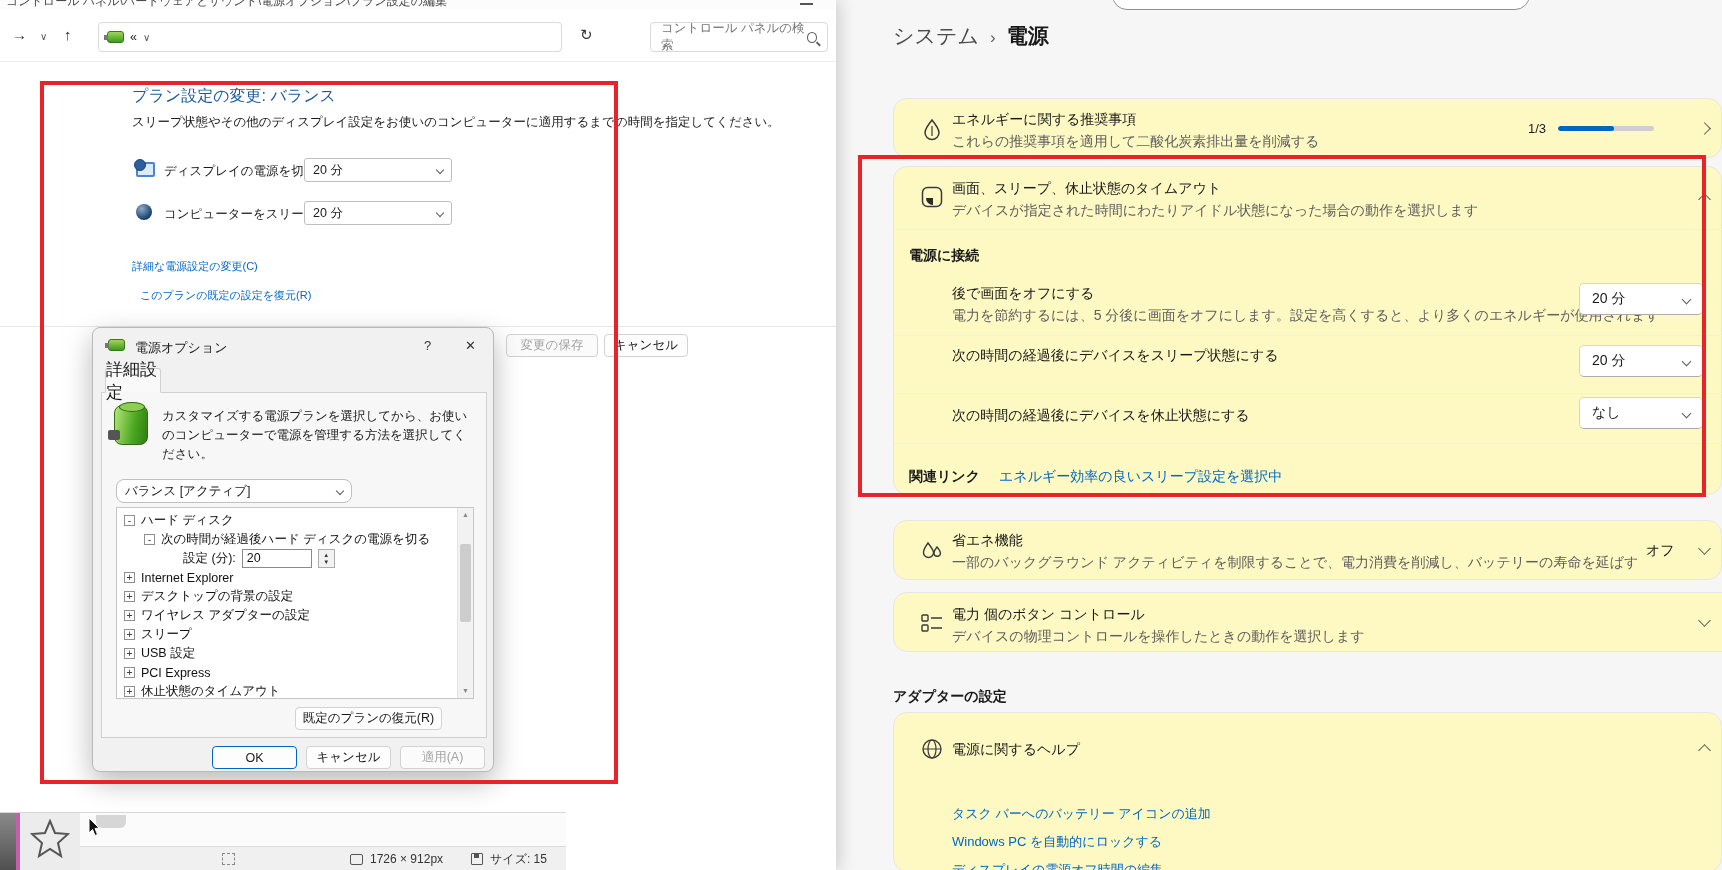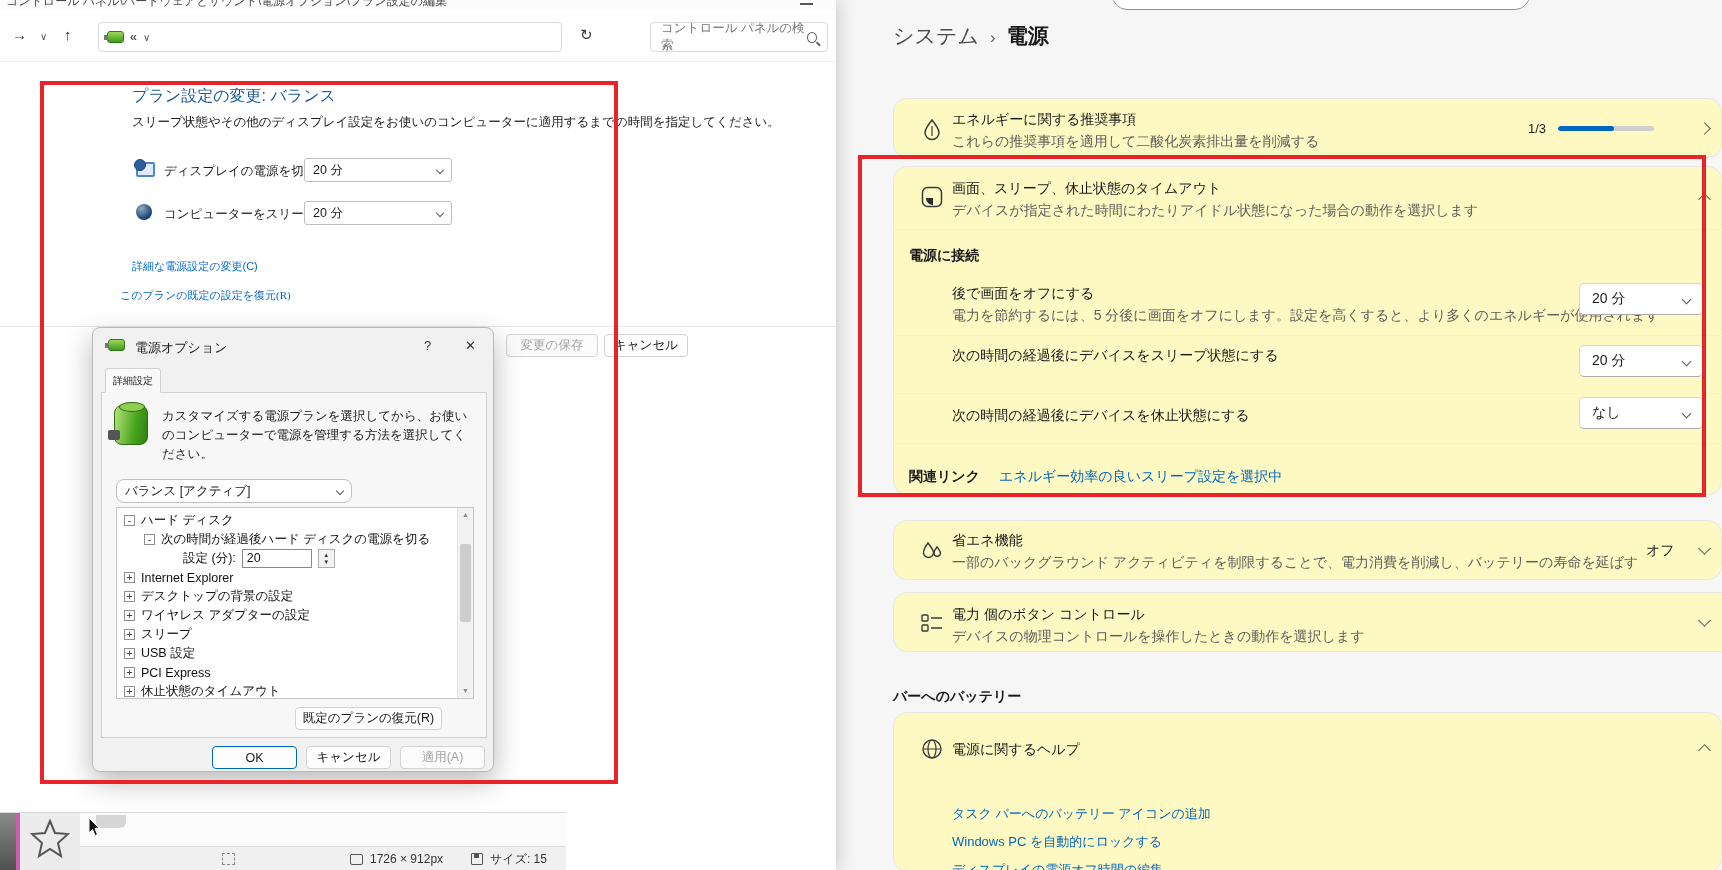--- a/index.html
+++ b/index.html
@@ -37,21 +37,21 @@
   .btn.disabled { color:#a3a3a3; background:#fbfbfb; }
   .btn.primary { border-color:#0067c0; }
 
   
   .dialog { left:92px; top:327px; width:402px; height:445px; background:#f1f1f1; border:1px solid #b9b9b9; border-radius:8px; box-shadow:0 10px 28px rgba(0,0,0,.28); z-index:10; }
   .dlg-title { left:42px; top:11px; font-size:13px; color:#1a1a1a; }
   .dlg-glyph { font-size:13px; color:#333; }
   .batt-lg { left:12px; top:12px; width:34px; height:40px; border-radius:8px; background:linear-gradient(100deg,#b7e57a,#4aa620 60%,#2f7d12); border:1px solid #2c6e10; position:relative; }
   .batt-lg::before { content:""; position:absolute; left:4px; top:-4px; width:24px; height:8px; border-radius:50%; background:#8fce52; border:1px solid #2c6e10; }
   .batt-lg::after { content:""; position:absolute; left:-7px; bottom:4px; width:12px; height:10px; background:#555; border-radius:2px; }
-  .tab { left:12px; top:40px; width:56px; height:25px; background:#f9f9f9; border:1px solid #d0d0d0; border-bottom-color:#f7f7f7; border-radius:3px 3px 0 0; display:flex; align-items:center; justify-content:center; font-size:10px; z-index:2; }
+  .tab { left:12px; top:40px; width:56px; height:25px; background:#f9f9f9; border:1px solid #d0d0d0; border-bottom-color:#f7f7f7; border-radius:3px 3px 0 0; display:flex; align-items:center; justify-content:center; font-size:17px; z-index:2; }
   .tabpanel { left:8px; top:64px; width:386px; height:346px; background:#f7f7f7; border:1px solid #d0d0d0; }
   .dlg-intro { left:60px; top:14px; width:312px; font-size:12.5px; line-height:1.5; color:#1a1a1a; }
   .tree { left:14px; top:114px; width:358px; height:192px; background:#fff; border:1px solid #c6c6c6; overflow:hidden; padding-top:3px; }
   .trow { display:flex; align-items:center; gap:6px; height:19px; font-size:12.5px; color:#111; }
   .trow.lv0 { padding-left:7px; } .trow.lv1 { padding-left:27px; } .trow.lv2 { padding-left:66px; }
   .expbox { width:11px; height:11px; border:1px solid #8f8f8f; background:#fff; font-size:10px; line-height:9px; text-align:center; color:#444; font-family:"DejaVu Sans Mono",monospace; flex:0 0 auto; }
   .spininput { width:70px; height:19px; border:1px solid #8a8a8a; background:#fff; font-size:12.5px; padding:1px 4px; display:inline-block; }
   .spinner { width:17px; height:19px; border:1px solid #adadad; background:#f2f2f2; display:flex; flex-direction:column; align-items:center; justify-content:center; font-size:6px; line-height:7px; color:#333; }
   .scrollbar { position:absolute; right:0; top:0; width:16px; height:100%; background:#f2f2f2; border-left:1px solid #e4e4e4; }
   .scroll-arrow { width:100%; text-align:center; font-size:7px; color:#8a8a8a; line-height:14px; }
@@ -173,21 +173,21 @@
       <svg class="abs icon24" style="left:26px; top:18px;" viewBox="0 0 24 24">
           <rect x="2" y="4" width="6" height="6" rx="1" fill="none" stroke="#3a3a3a" stroke-width="1.4"></rect>
           <rect x="2" y="14" width="6" height="6" rx="1" fill="none" stroke="#3a3a3a" stroke-width="1.4"></rect>
           <path d="M11 7h11M11 17h11" stroke="#3a3a3a" stroke-width="1.4"></path>
         </svg>
       <div class="abs card-title" style="left:58px; top:13px;">電力 個のボタン コントロール</div>
       <div class="abs card-sub" style="left:58px; top:35px;">デバイスの物理コントロールを操作したときの動作を選択します</div>
       <div class="abs chev down" style="left:806px; top:23px;"></div>
     </div>
 
-    <div class="abs sec-label" style="left:57px; top:688px;">バーへのバッテリー</div>
+    <div class="abs sec-label" style="left:57px; top:688px;">アダプターの設定</div>
 
     <div class="abs card" style="left:57px; top:712px; width:829px; height:160px; overflow:hidden;">
       <svg class="abs icon24" style="left:26px; top:24px;" viewBox="0 0 24 24">
           <circle cx="12" cy="12" r="9" fill="none" stroke="#3a3a3a" stroke-width="1.4"></circle>
           <ellipse cx="12" cy="12" rx="4" ry="9" fill="none" stroke="#3a3a3a" stroke-width="1.2"></ellipse>
           <path d="M3.5 12h17" stroke="#3a3a3a" stroke-width="1.2"></path>
         </svg>
       <div class="abs card-title" style="left:58px; top:28px;">電源に関するヘルプ</div>
       <div class="abs chev up" style="left:806px; top:33px;"></div>
       <div class="abs slink" style="left:58px; top:92px;">タスク バーへのバッテリー アイコンの追加</div>
@@ -231,21 +231,21 @@
     </div>
 
     <div class="abs sleep-icon" style="left:136px; top:204px;"></div>
     <div class="abs cp-row-label" style="left:164px; top:206px;">コンピューターをスリープ状態にする:</div>
     <div class="abs ccombo" style="left:304px; top:201px; width:148px; height:24px;">
       <span>20 分</span>
       <span class="chev down" style="width:6px;height:6px;"></span>
     </div>
 
     <div class="abs cplink" style="left:132px; top:259px;">詳細な電源設定の変更(C)</div>
-    <div class="abs cplink" style="left:120px; top:288px;font-family:Liberation Serif, serif;">このプランの既定の設定を復元(R)</div>
+    <div class="abs cplink" style="left:140px; top:288px;">このプランの既定の設定を復元(R)</div>
 
     <div class="abs hline" style="left:0; top:326px; width:836px; height:1px;"></div>
     <div class="abs btn disabled" style="left:506px; top:334px; width:92px; height:23px;">変更の保存</div>
     <div class="abs btn" style="left:604px; top:334px; width:84px; height:23px;">キャンセル</div>
   </div>
 
   <div class="abs dialog">
     <div class="abs batt-sm" style="left:15px; top:11px;"></div>
     <div class="abs dlg-title">電源オプション</div>
     <span class="abs dlg-glyph" style="left:331px; top:10px;">?</span>

